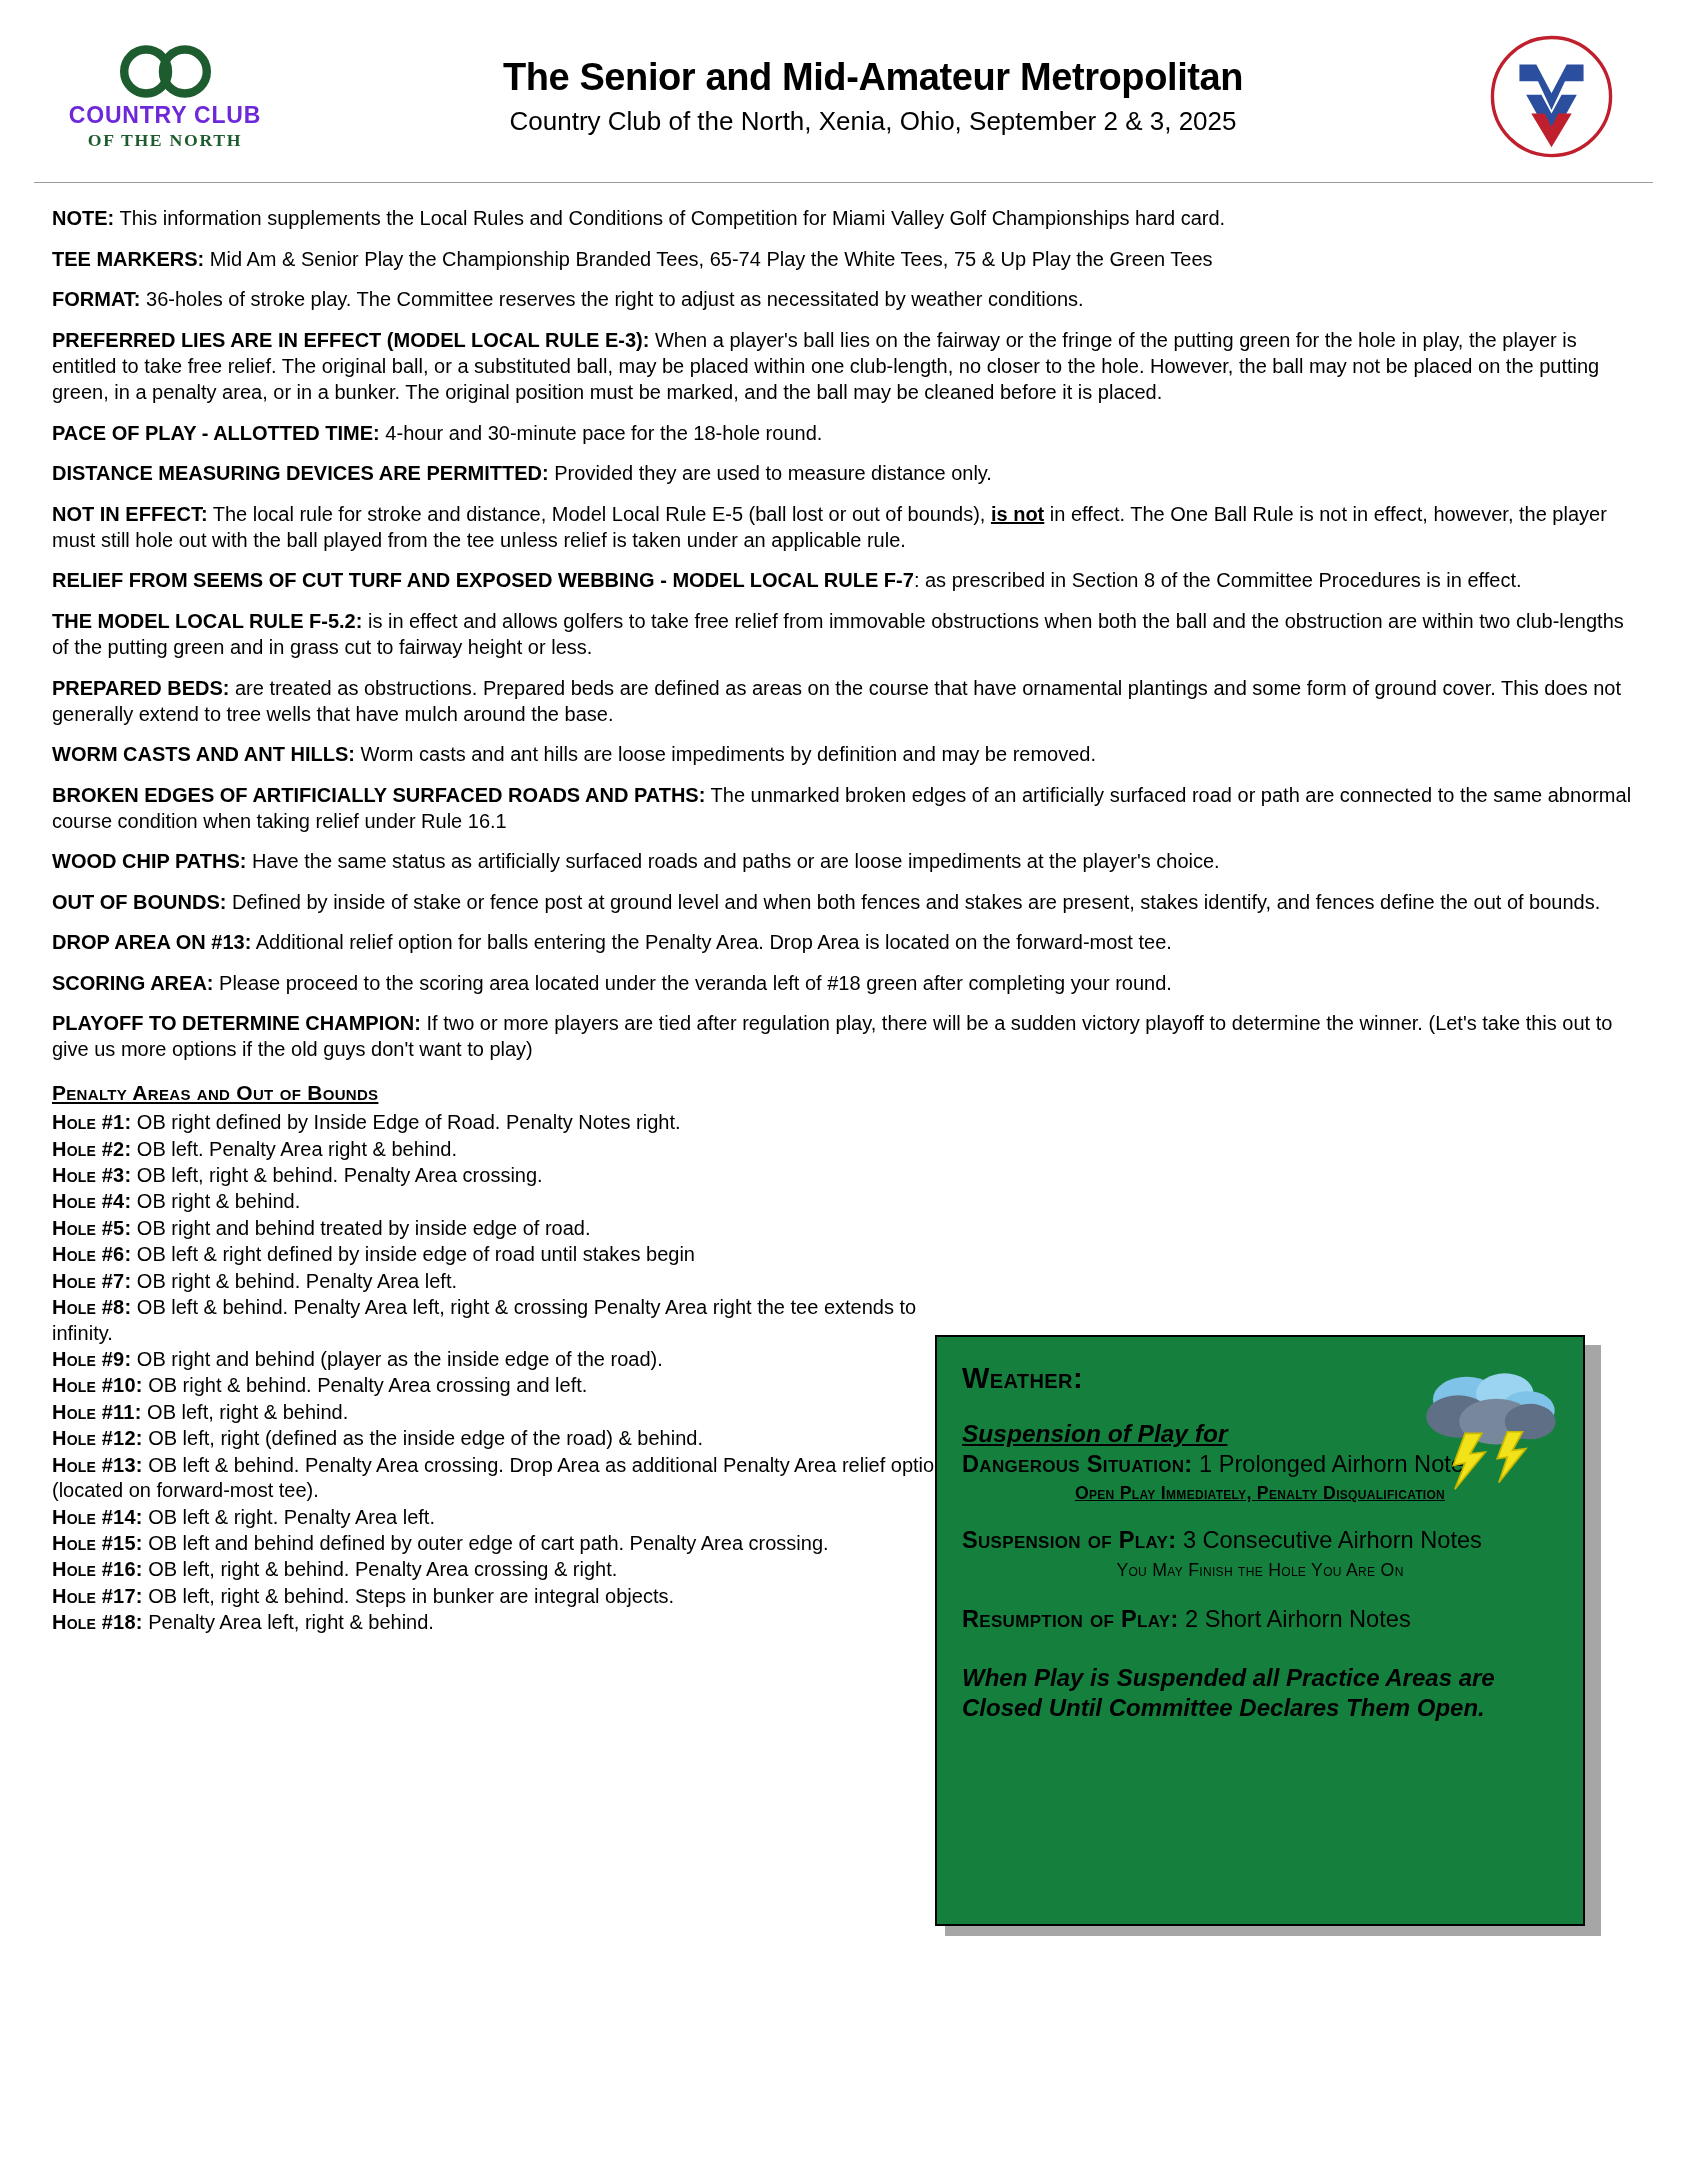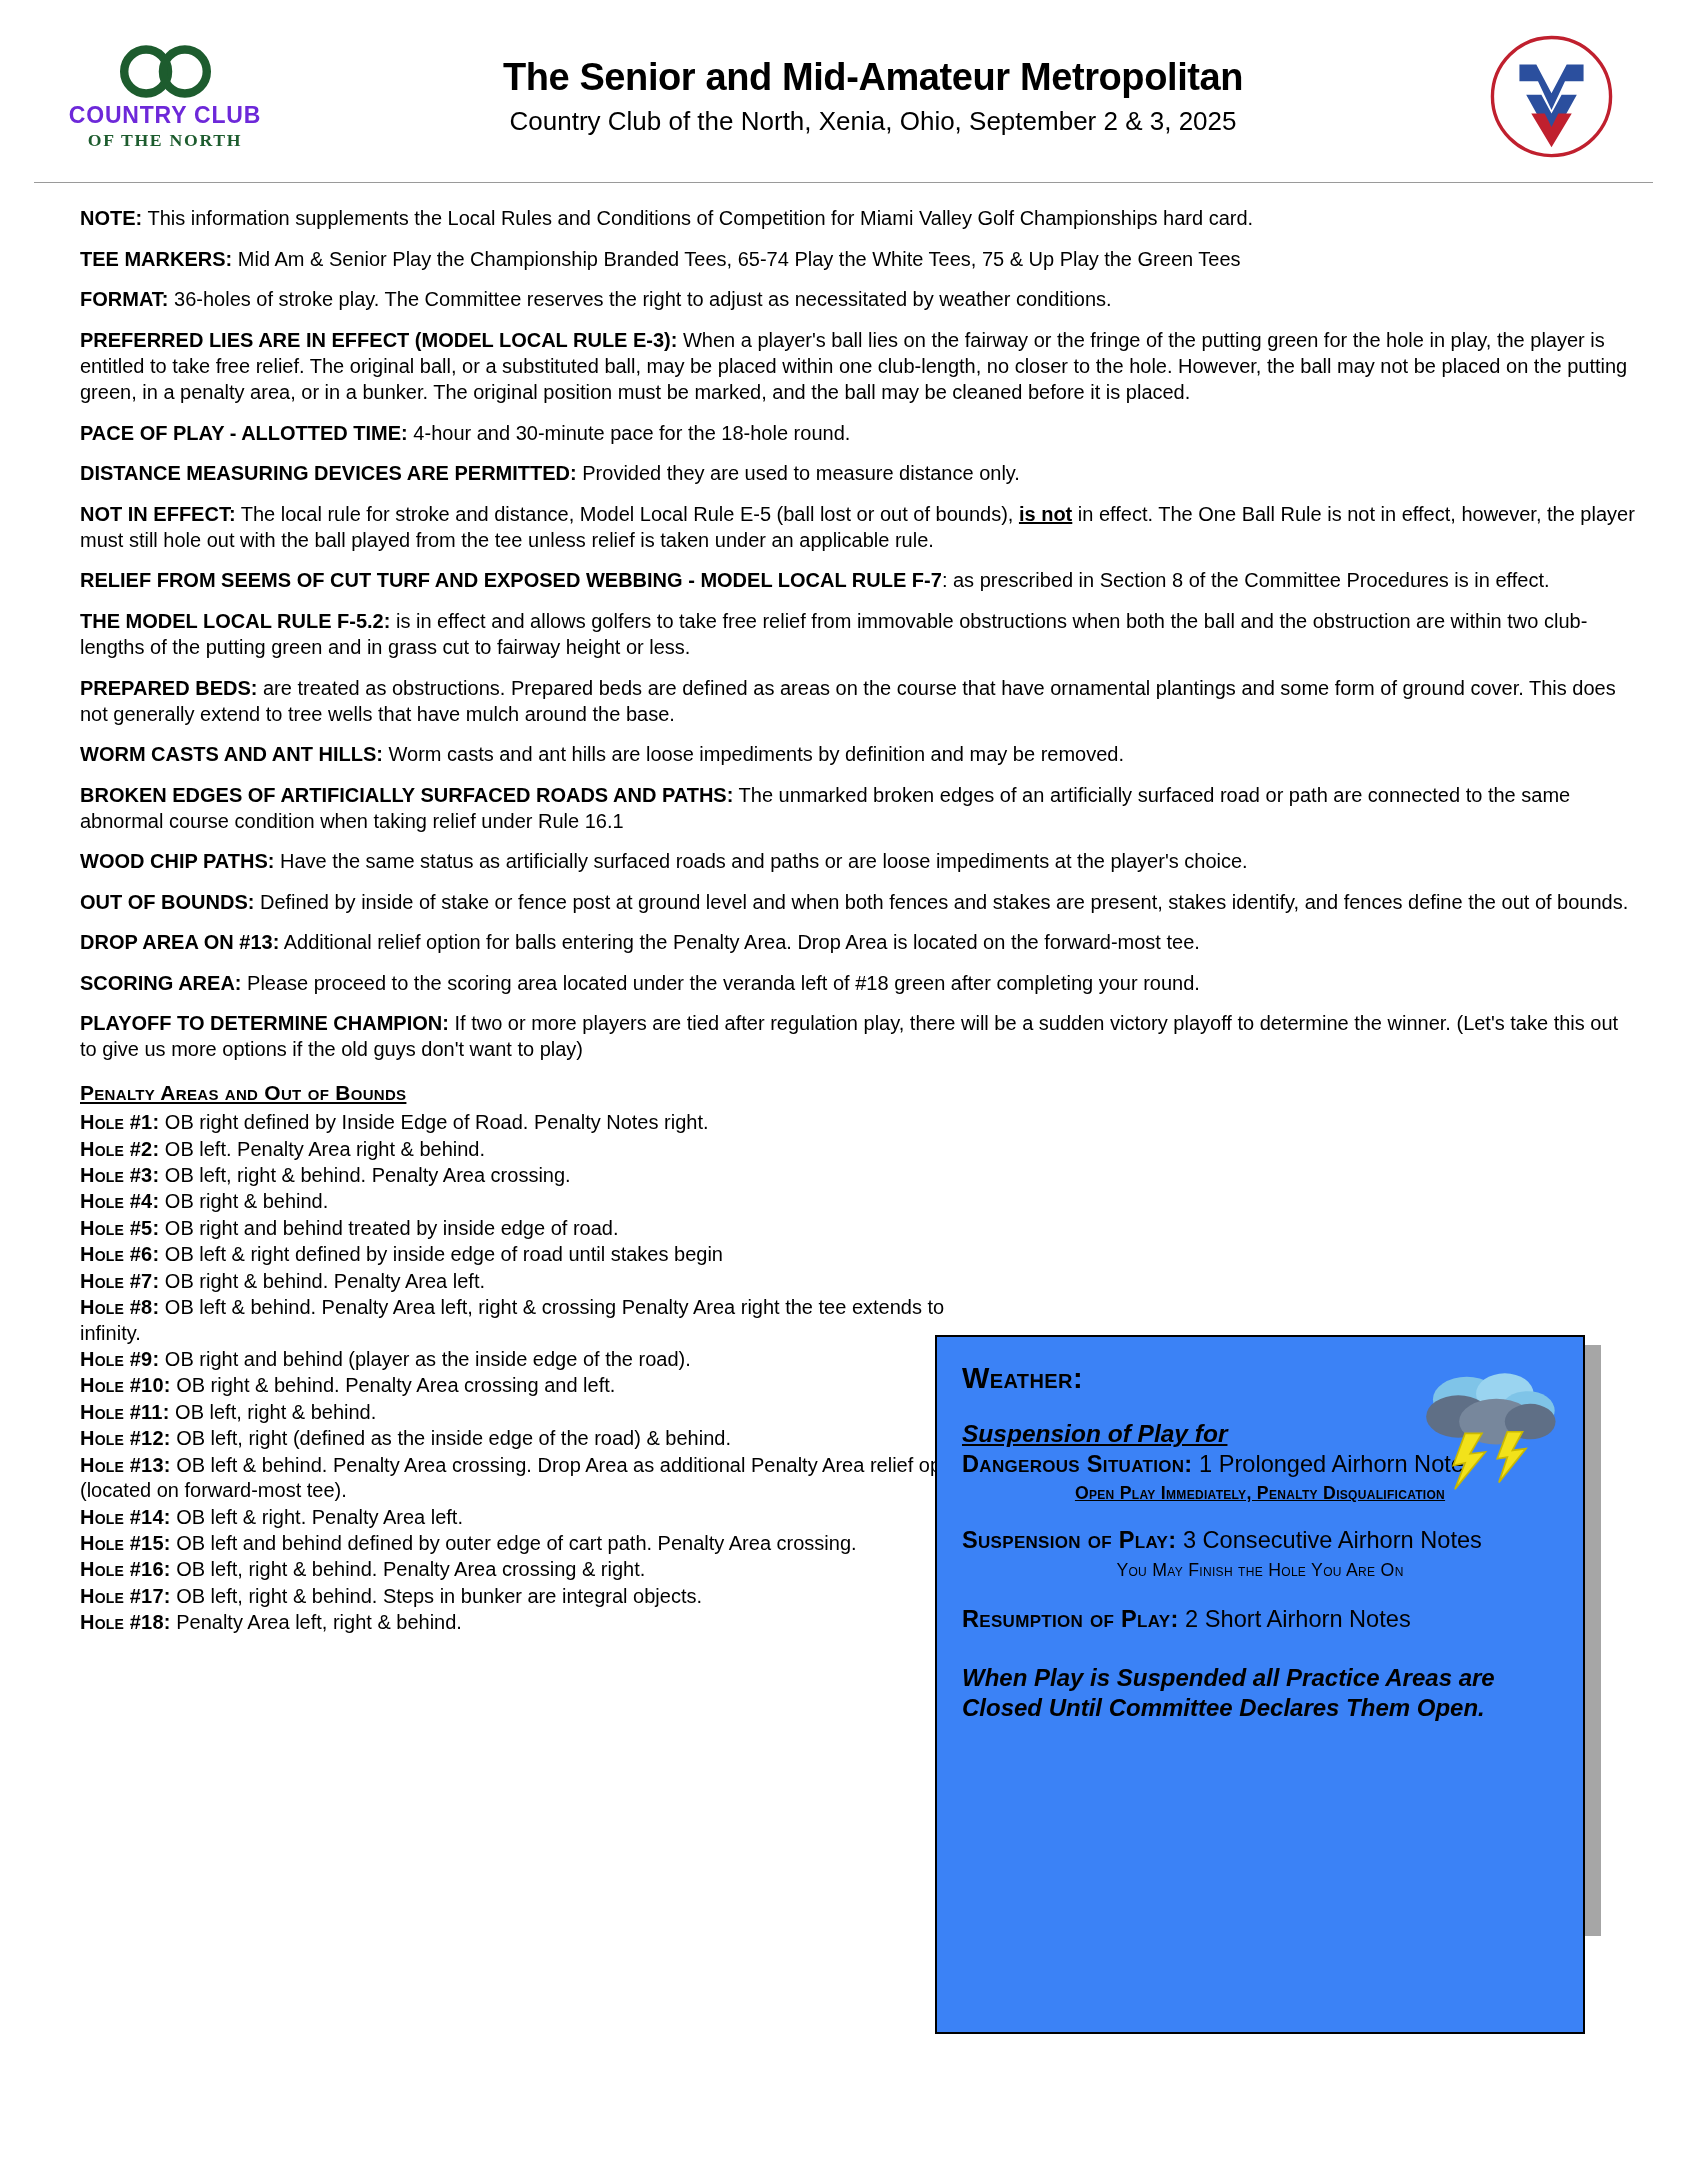--- a/index.html
+++ b/index.html
@@ -81,21 +81,21 @@
     align-items: center;
   }
   .hr-rule {
     border: none;
     border-top: 1.3px solid #9a9a9a;
     margin: 3.4px 34px 0 34px;
   }
 
   
   .content {
-    padding: 22px 52px 0 80px;
+    padding: 22px 52px 0 52px;
     box-sizing: border-box;
   }
   .para {
     font-size: 20px;
     line-height: 1.31;
     margin: 0 0 14.3px 0;
     text-align: left;
   }
   .para b { font-weight: bold; }
   .para u { text-decoration: underline; }
@@ -135,23 +135,23 @@
     position: absolute;
     left: 10px;
     top: 10px;
     width: 656px;
     height: 591px;
     background: #a6a6a6;
   }
   .weather-box {
     position: relative;
     width: 650px;
-    height: 699px;
+    height: 591px;
     border: 2.5px solid #000;
-    background: #3b82f6;
+    background: #15803d;
     box-sizing: border-box;
     padding: 25px 25px 17px 25px;
   }
   .weather-title {
     font-size: 29px;
     font-weight: bold;
     font-variant: small-caps;
     letter-spacing: 0.4px;
     margin-bottom: 25px;
   }

